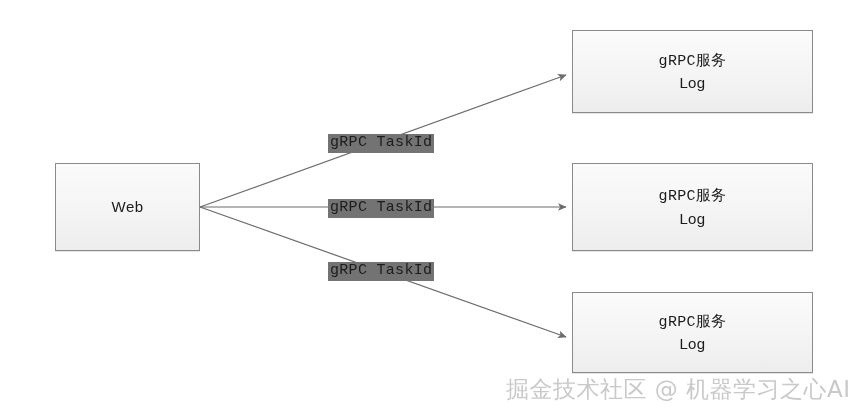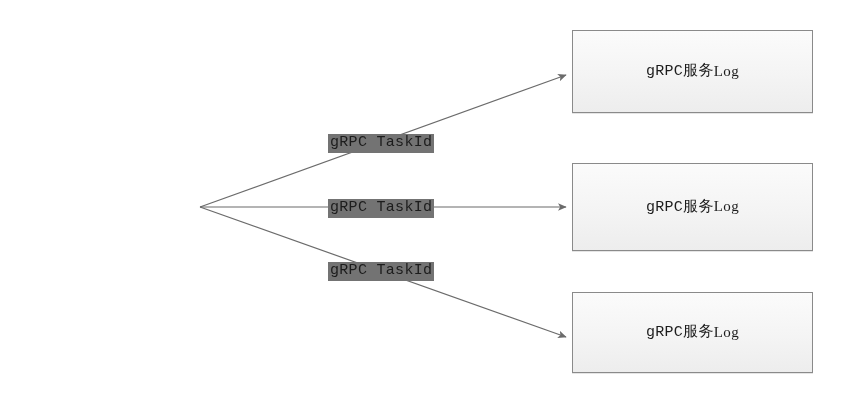--- a/index.html
+++ b/index.html
@@ -34,27 +34,27 @@
     background: linear-gradient(180deg, #fbfbfb 0%, #f4f4f4 55%, #ededed 100%);
     box-shadow: 0 1px 0 rgba(0,0,0,0.10);
     display: flex;
     align-items: center;
     justify-content: center;
     text-align: center;
     color: #1c1c1c;
   }
   .node-label-stack {
     display: flex;
-    flex-direction: row;
+    flex-direction: column;
     align-items: center;
     justify-content: center;
     line-height: 1.42;
   }
   .node-line {
-    font-family: Liberation Serif, serif;
+    font-family: Liberation Sans, sans-serif;
     font-size: 15px;
     letter-spacing: 0.4px;
     white-space: nowrap;
     color: #1c1c1c;
   }
   .node-line-mixed {
     font-size: 15px;
     white-space: nowrap;
     letter-spacing: 0.3px;
   }
@@ -113,20 +113,25 @@
       </marker>
     </defs>
 
     <line x1="200" y1="207" x2="566" y2="75" stroke="#6b6b6b" stroke-width="1.2" marker-end="url(#arrow-solid)"></line>
 
     <line x1="200" y1="207" x2="566" y2="207" stroke="#6b6b6b" stroke-width="1.2" marker-end="url(#arrow-solid)"></line>
 
     <line x1="200" y1="207" x2="566" y2="337" stroke="#6b6b6b" stroke-width="1.2" marker-end="url(#arrow-solid)"></line>
   </svg>
 
+  <div class="node-box" id="node-web">
+    <div class="node-label-stack">
+      <span class="node-line">Web</span>
+    </div>
+  </div>
 
   <div class="node-box" id="node-svc-1">
     <div class="node-label-stack">
       <span class="node-line-mixed">
         <span class="latin">gRPC</span><span class="cjk">服务</span>
       </span>
       <span class="node-line">Log</span>
     </div>
   </div>
 
@@ -145,14 +150,15 @@
         <span class="latin">gRPC</span><span class="cjk">服务</span>
       </span>
       <span class="node-line">Log</span>
     </div>
   </div>
 
   <div class="edge-label" id="edge-label-1">gRPC TaskId</div>
   <div class="edge-label" id="edge-label-2">gRPC TaskId</div>
   <div class="edge-label" id="edge-label-3">gRPC TaskId</div>
 
+  <div id="watermark">掘金技术社区 @ 机器学习之心AI</div>
 
 </div>
 
 </body></html>

